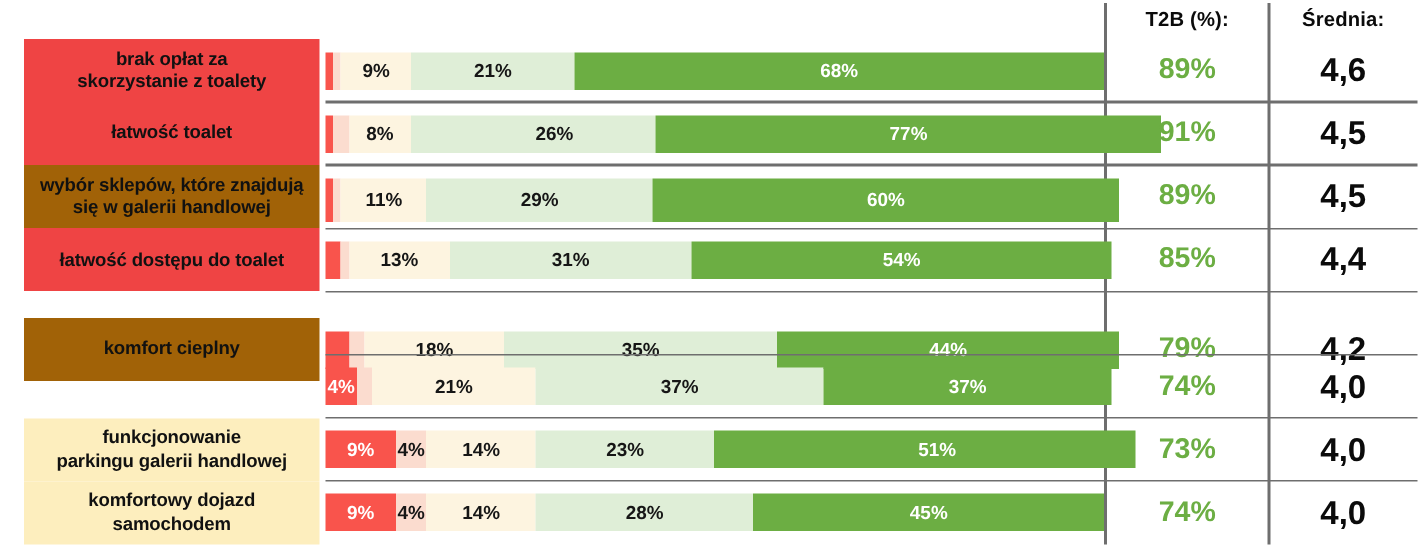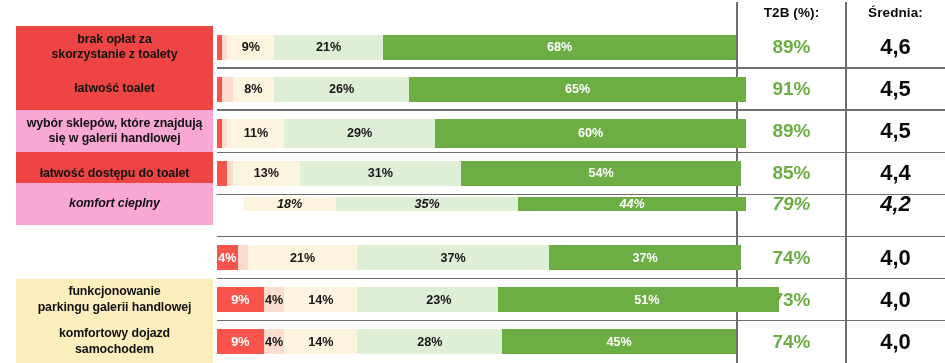--- a/index.html
+++ b/index.html
@@ -81,21 +81,21 @@
   .label-box span {
     font-size: 12.4px;
     font-weight: bold;
     color: #111111;
     line-height: 1.25;
     letter-spacing: -0.1px;
   }
 
   
   .tint-blue   { background: #ef4444; }
-  .tint-peach  { background: #f9a8d4; }
+  .tint-peach  { background: #a16207; }
   .tint-yellow { background: #fdeebe; }
 
   
   .bar-track {
     position: absolute;
     left: 217px;
     width: 519px;
     display: flex;
     align-items: stretch;
   }
@@ -177,25 +177,25 @@
       <div class="row" style="top: 68.1px; height: 42.1px;">
         <div class="label-box tint-blue">
           <span>łatwość toalet</span>
         </div>
         <div class="bar-track" style="top: 8.55px; height: 25px;">
           <div class="seg seg-s1" style="flex: 0 0 1%;"></div>
           <div class="seg seg-s2" style="flex: 0 0 2%;"></div>
           <div class="seg seg-s3" style="flex: 0 0 8%;">
             <span>8%</span>
           </div>
-          <div class="seg seg-s4" style="flex: 0 0 26%;">
+          <div class="seg seg-s4" style="flex: 0 0 26%; padding-left: 28px;">
             <span>26%</span>
           </div>
           <div class="seg seg-s5" style="flex: 0 0 65%;">
-            <span>65%</span>
+            <span>77%</span>
           </div>
         </div>
         <div class="t2b-cell">
           <span>91%</span>
         </div>
         <div class="mean-cell">
           <span>4,5</span>
         </div>
       </div>
       <div class="row" style="top: 110.2px; height: 42.1px;">
@@ -239,25 +239,25 @@
             <span>54%</span>
           </div>
         </div>
         <div class="t2b-cell">
           <span>85%</span>
         </div>
         <div class="mean-cell">
           <span>4,4</span>
         </div>
       </div>
-      <div class="row" style="top: 183px; height: 42.1px; font-style: italic;">
+      <div class="row" style="top: 212px; height: 42.1px;">
         <div class="label-box tint-peach">
           <span>komfort cieplny</span>
         </div>
-        <div class="bar-track" style="top: 8.55px; height: 25px; align-items: center;">
+        <div class="bar-track" style="top: 8.55px; height: 25px;">
           <div class="seg seg-s1" style="flex: 0 0 3%;"></div>
           <div class="seg seg-s2" style="flex: 0 0 2%;"></div>
           <div class="seg seg-s3" style="flex: 0 0 18%;">
             <span>18%</span>
           </div>
           <div class="seg seg-s4" style="flex: 0 0 35%;">
             <span>35%</span>
           </div>
           <div class="seg seg-s5" style="flex: 0 0 44%;">
             <span>44%</span>
@@ -300,21 +300,21 @@
         <div class="bar-track" style="top: 8.55px; height: 25px;">
           <div class="seg seg-s1" style="flex: 0 0 9%;">
             <span>9%</span>
           </div>
           <div class="seg seg-s2" style="flex: 0 0 4%;">
             <span>4%</span>
           </div>
           <div class="seg seg-s3" style="flex: 0 0 14%;">
             <span>14%</span>
           </div>
-          <div class="seg seg-s4" style="flex: 0 0 23%; padding-left: 22px;">
+          <div class="seg seg-s4" style="flex: 0 0 23%;">
             <span>23%</span>
           </div>
           <div class="seg seg-s5" style="flex: 0 0 51%; padding-left: 16px;">
             <span>51%</span>
           </div>
         </div>
         <div class="t2b-cell">
           <span>73%</span>
         </div>
         <div class="mean-cell">

